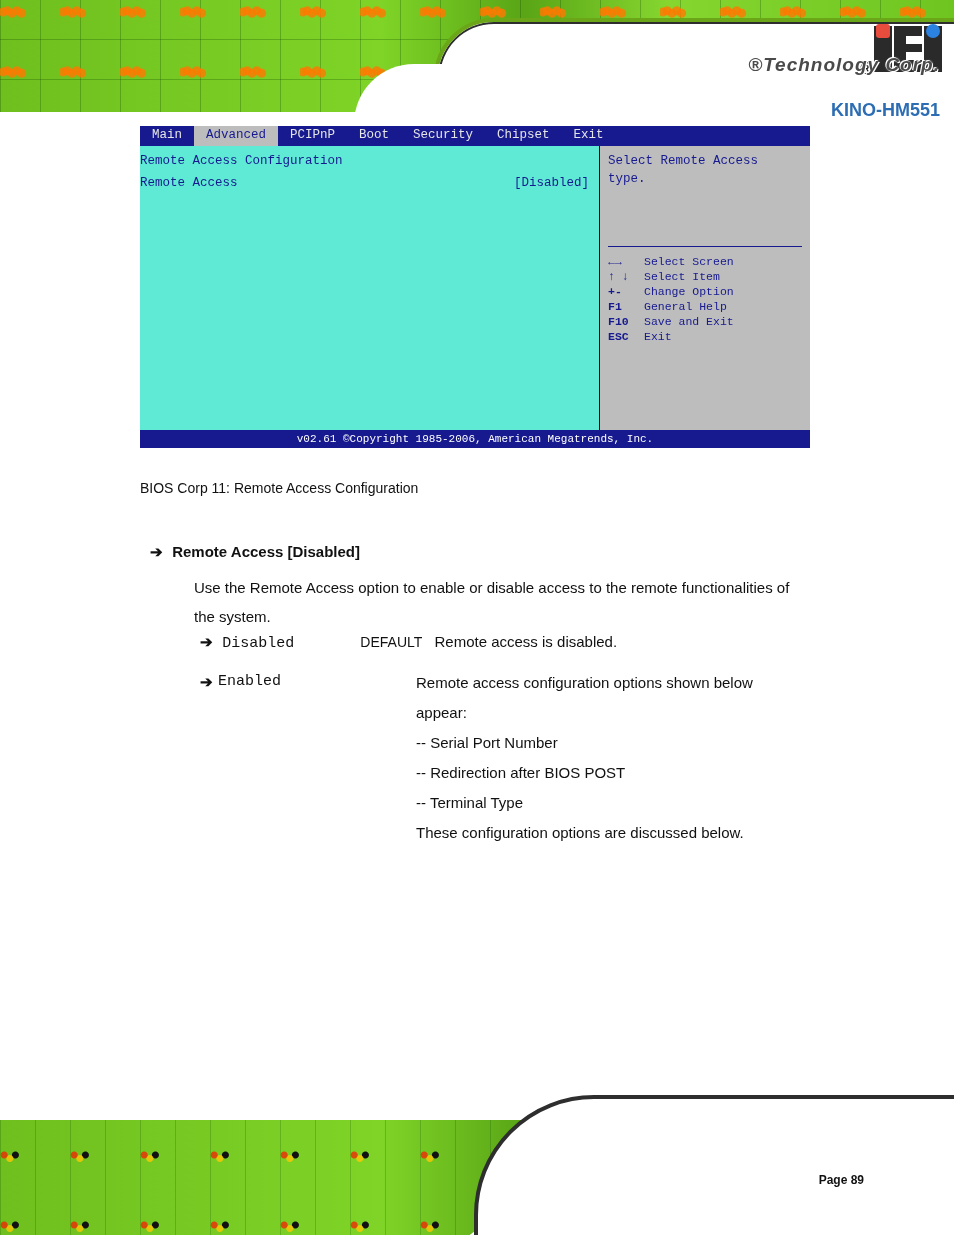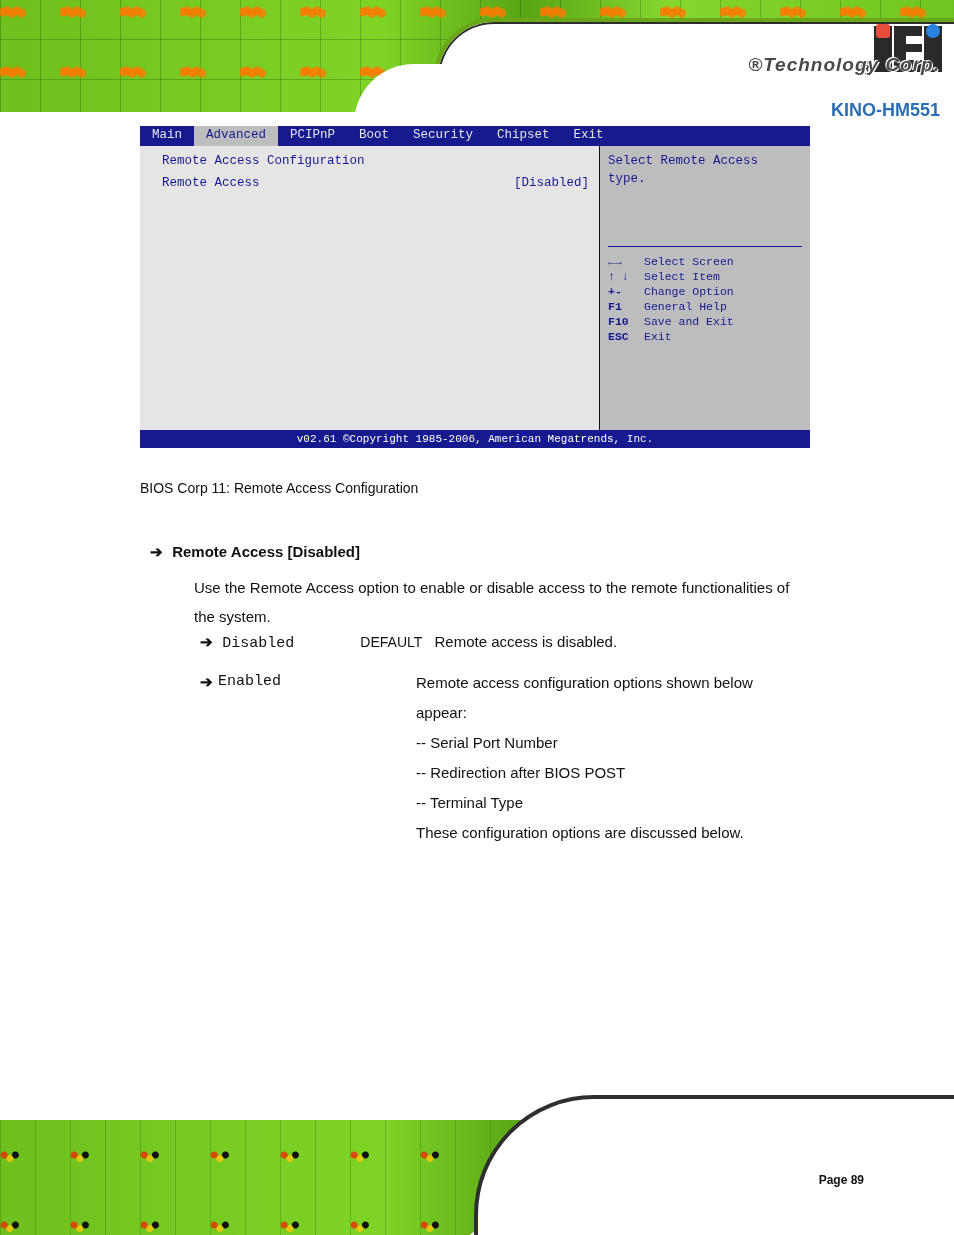--- a/index.html
+++ b/index.html
@@ -87,22 +87,22 @@
   }
   .bios-tabs {
     background:#171a8f; display:flex; height:20px;
   }
   .bios-tab {
     padding:2px 12px; color:#e5e5e5;
   }
   .bios-tab.active { background:#bdbdbd; color:#171a8f; }
   .bios-body { display:flex; height:284px; }
   .bios-left {
-    flex: 0 0 460px; background:#e5e5e5; color:#171a8f;
-    padding:8px 10px 8px 22px; border-right:1px solid #111;
+    flex: 0 0 460px; background:#5eead4; color:#171a8f;
+    padding:8px 10px 8px 0; border-right:1px solid #111;
     position:relative;
   }
   .bios-right {
     flex:1; background:#bdbdbd; color:#171a8f; padding:8px 8px;
   }
   .bios-left .heading { margin-bottom:8px; }
   .bios-row { display:flex; justify-content:space-between; }
   .bios-row .lbl { color:#171a8f; }
   .bios-row .val { color:#171a8f; }
   .bios-right .hint1 { margin-bottom:4px; }

